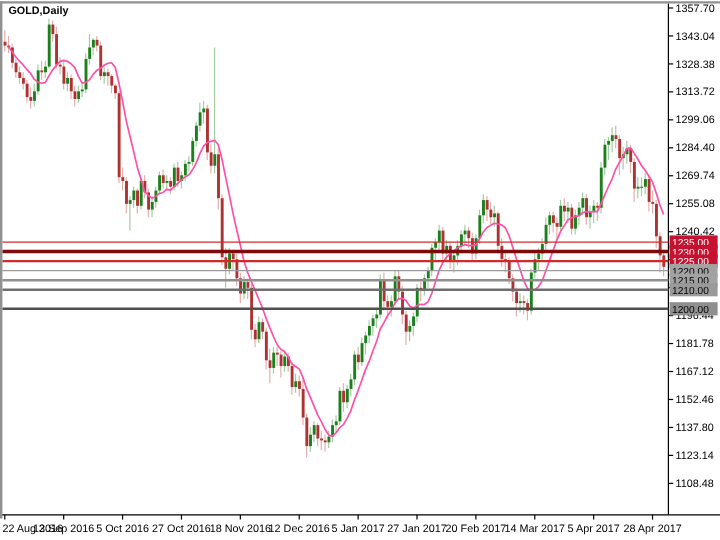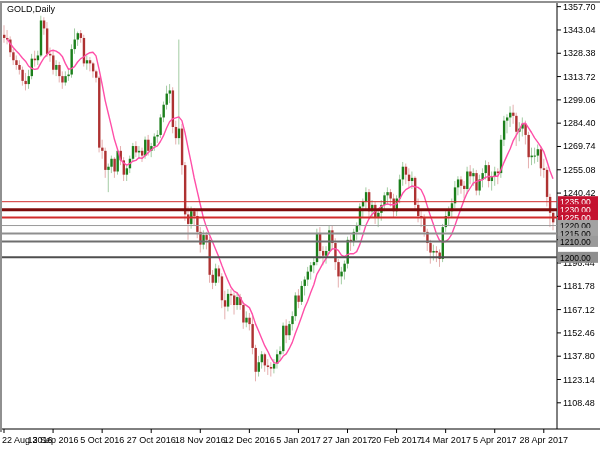--- a/index.html
+++ b/index.html
@@ -1,18 +1,18 @@
 <!DOCTYPE html>
 <html><head>
 <meta charset="utf-8">
 <style>
   html,body{margin:0;padding:0;background:#ffffff;}
   #window{position:relative;width:600px;height:450px;background:#ffffff;overflow:hidden;
           font-family:"Liberation Sans",sans-serif;}
-  #chart-title{position:absolute;left:7px;top:4px;font-size:9px;font-weight:normal;color:#000;z-index:5;}
+  #chart-title{position:absolute;left:7px;top:4px;font-size:9px;font-weight:bold;color:#000;z-index:5;}
   svg{position:absolute;left:0;top:0;}
   text{font-family:"Liberation Sans",sans-serif;}
 </style>
 </head>
 <body>
 
 <div id="window">
   <div id="chart-title">GOLD,Daily</div>
   <svg id="chart" width="600" height="450" viewBox="0 0 600 450">
       <rect x="0" y="0" width="600" height="450" fill="#ffffff"></rect>

